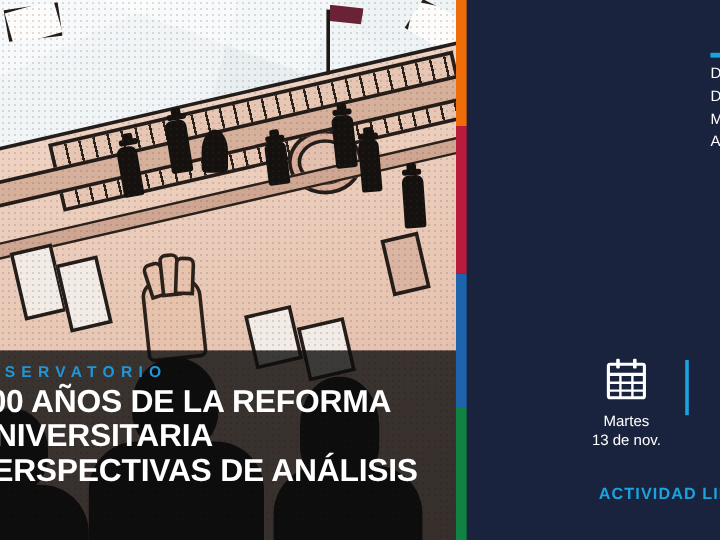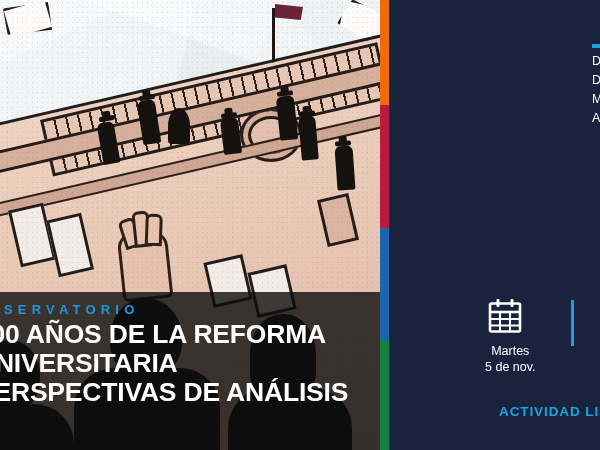--- a/index.html
+++ b/index.html
@@ -87,21 +87,21 @@
 
   
   #info{position:absolute;left:389px;top:0;width:211px;height:450px;background:#19233d;overflow:hidden;}
   #rule{position:absolute;left:203px;top:44px;width:60px;height:4px;background:#1aa3dd;}
   #speakers{position:absolute;left:203px;top:52px;width:120px;color:#fff;
      font-size:12.5px;line-height:1.52;font-weight:400;white-space:nowrap;}
   #speakers div{white-space:nowrap;}
 
   
   #meta{position:absolute;left:96px;top:298px;width:210px;height:88px;display:flex;align-items:flex-start;}
-  .meta-col{display:flex;flex-direction:column;align-items:flex-start;width:74px;flex:none;}
+  .meta-col{display:flex;flex-direction:column;align-items:center;width:74px;flex:none;}
   .meta-label{margin-top:7px;color:#fff;font-size:12.5px;line-height:1.28;text-align:center;white-space:nowrap;}
   #vdiv{width:3px;height:46px;background:#1aa3dd;margin:2px 12px 0 12px;flex:none;}
   svg{display:block;}
 
   #free{position:absolute;left:110px;top:404px;color:#1aa3dd;
      font-size:13.5px;font-weight:700;letter-spacing:.9px;white-space:nowrap;}
 </style>
 </head>
 <body>
 
@@ -202,21 +202,21 @@
             <rect x="25.5" y="1" width="3" height="8" rx="1" fill="#ffffff"></rect>
             <line x1="5" y1="14" x2="35" y2="14" stroke="#ffffff" stroke-width="2.6"></line>
             <line x1="15" y1="14" x2="15" y2="33.5" stroke="#ffffff" stroke-width="2"></line>
             <line x1="25" y1="14" x2="25" y2="33.5" stroke="#ffffff" stroke-width="2"></line>
             <line x1="5" y1="21" x2="35" y2="21" stroke="#ffffff" stroke-width="2"></line>
             <line x1="5" y1="27.5" x2="35" y2="27.5" stroke="#ffffff" stroke-width="2"></line>
           </svg>
         </span>
         <div class="meta-label">
           <div>Martes</div>
-          <div>5 de nov.</div>
+          <div>13 de nov.</div>
         </div>
       </div>
 
       <div id="vdiv"></div>
 
       <div class="meta-col">
         
         
       </div>
 

